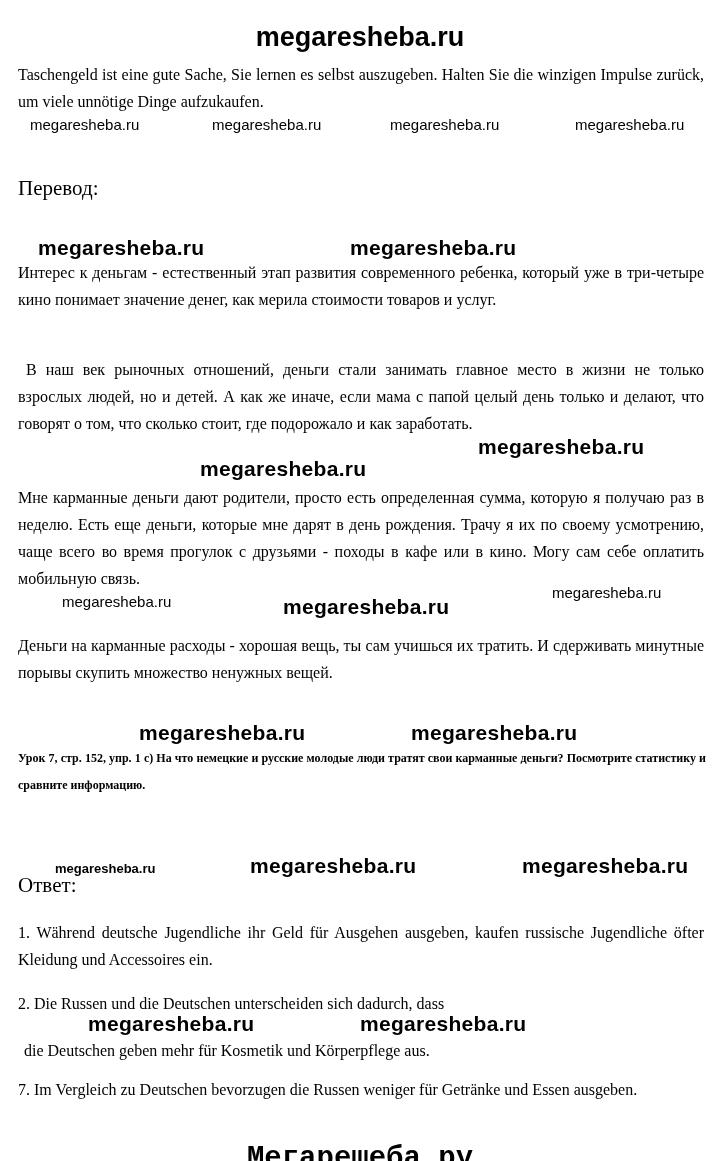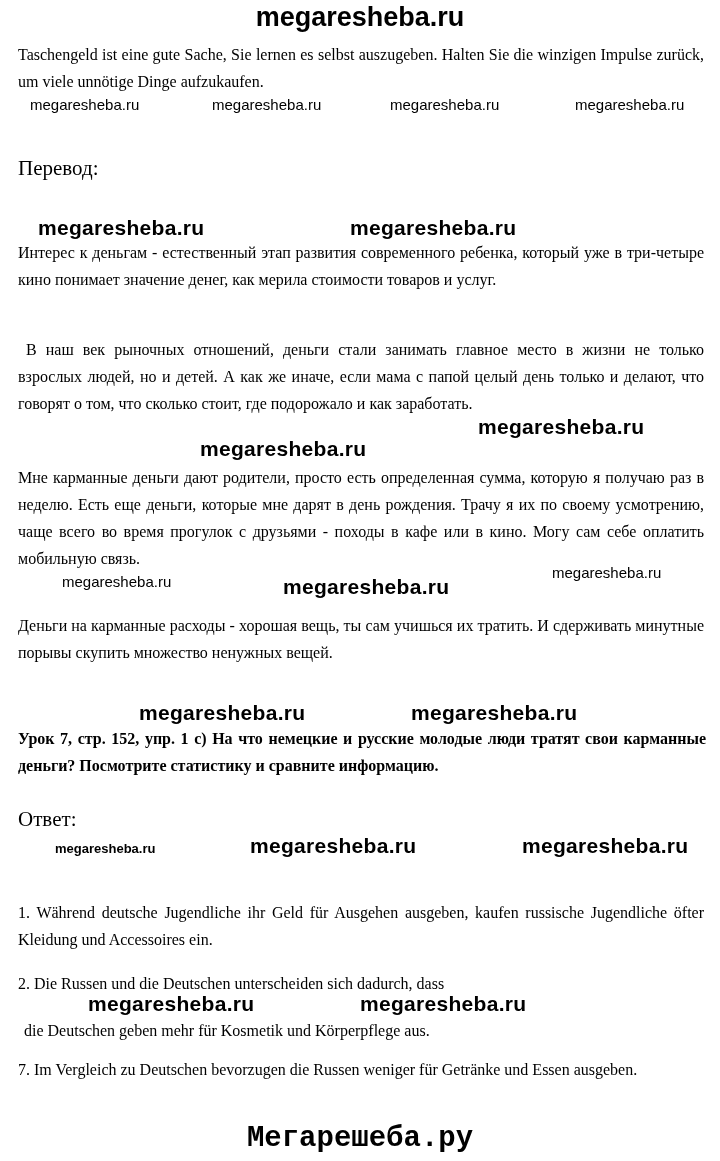--- a/index.html
+++ b/index.html
@@ -4,21 +4,21 @@
 <style>
   html, body { margin: 0; padding: 0; }
   body {
     width: 720px; height: 1161px;
     background: #ffffff;
     color: #000000;
     font-family: "Liberation Serif", serif;
     position: relative;
     overflow: hidden;
   }
-  .abs { position: absolute; }
+  .abs { position: absolute; margin-top: 20px; }
 
   .site-title {
     top: 2px; left: 0; width: 720px;
     text-align: center;
     font-family: "Liberation Sans", sans-serif;
     font-weight: bold;
     font-size: 27px;
   }
   .para {
     left: 18px; width: 686px;
@@ -26,21 +26,21 @@
     line-height: 27px;
     text-align: justify;
   }
   .label-bold {
     left: 18px;
     font-size: 21px;
     font-weight: normal;
   }
   .heading-bold {
     left: 18px; width: 688px;
-    font-size: 16px;
+    font-size: 12px;
     line-height: 27px;
     font-weight: bold;
     text-align: justify;
   }
   .wm-sm {
     font-family: "Liberation Sans", sans-serif;
     font-size: 15px;
     white-space: nowrap;
   }
   .wm-xs {
@@ -94,21 +94,21 @@
 <span class="abs wm-sm" style="top:573px; left:62px;">megaresheba.ru</span>
 <span class="abs wm-bold" style="top:575px; left:283px;">megaresheba.ru</span>
 
 <div class="abs para" style="top:612px;">Деньги на карманные расходы - хорошая вещь, ты сам учишься их тратить. И сдерживать минутные порывы скупить множество ненужных вещей.</div>
 
 <span class="abs wm-bold" style="top:701px; left:139px;">megaresheba.ru</span>
 <span class="abs wm-bold" style="top:701px; left:411px;">megaresheba.ru</span>
 
 <div class="abs heading-bold" style="top:725px;">Урок 7, стр. 152, упр. 1 с) На что немецкие и русские молодые люди тратят свои карманные деньги? Посмотрите статистику и сравните информацию.</div>
 
-<div class="abs label-bold" style="top:807px;">Ответ:</div>
+<div class="abs label-bold" style="top:853px;">Ответ:</div>
 
 <span class="abs wm-xs" style="top:841px; left:55px;">megaresheba.ru</span>
 <span class="abs wm-bold" style="top:834px; left:250px;">megaresheba.ru</span>
 <span class="abs wm-bold" style="top:834px; left:522px;">megaresheba.ru</span>
 
 <div class="abs para" style="top:899px;">1. Während deutsche Jugendliche ihr Geld für  Ausgehen  ausgeben, kaufen russische Jugendliche öfter Kleidung und  Accessoires  ein.</div>
 <div class="abs para" style="top:970px;">2. Die Russen und die Deutschen unterscheiden sich dadurch, dass</div>
 
 <span class="abs wm-bold" style="top:992px; left:88px;">megaresheba.ru</span>
 <span class="abs wm-bold" style="top:992px; left:360px;">megaresheba.ru</span>

